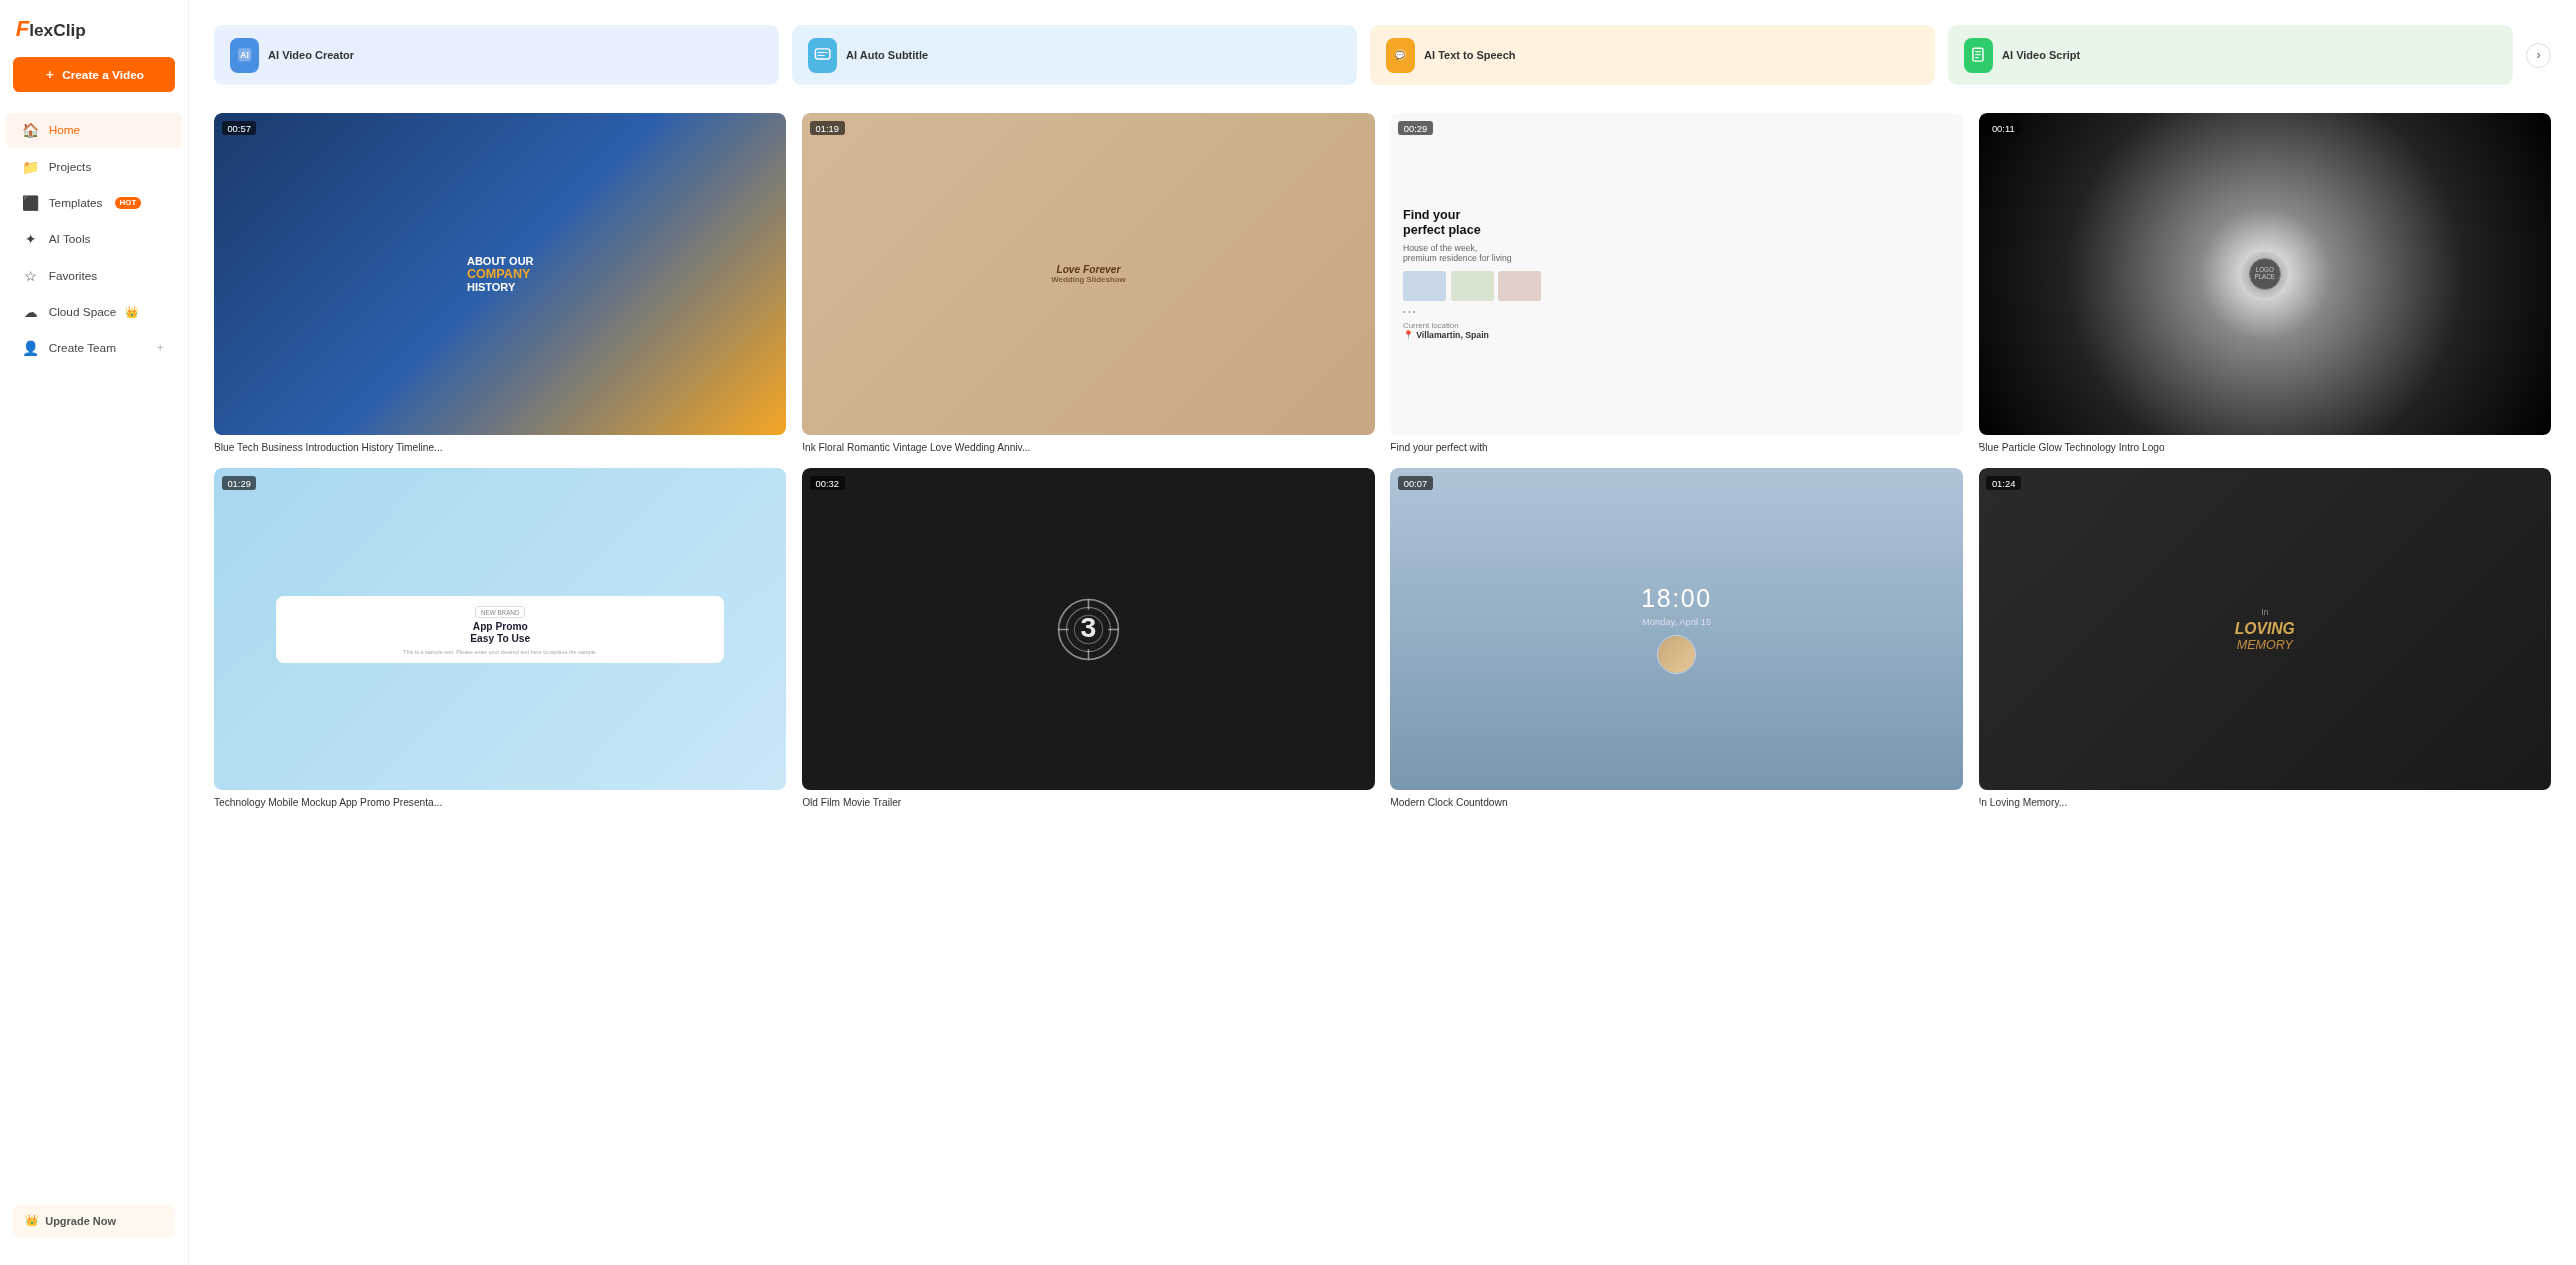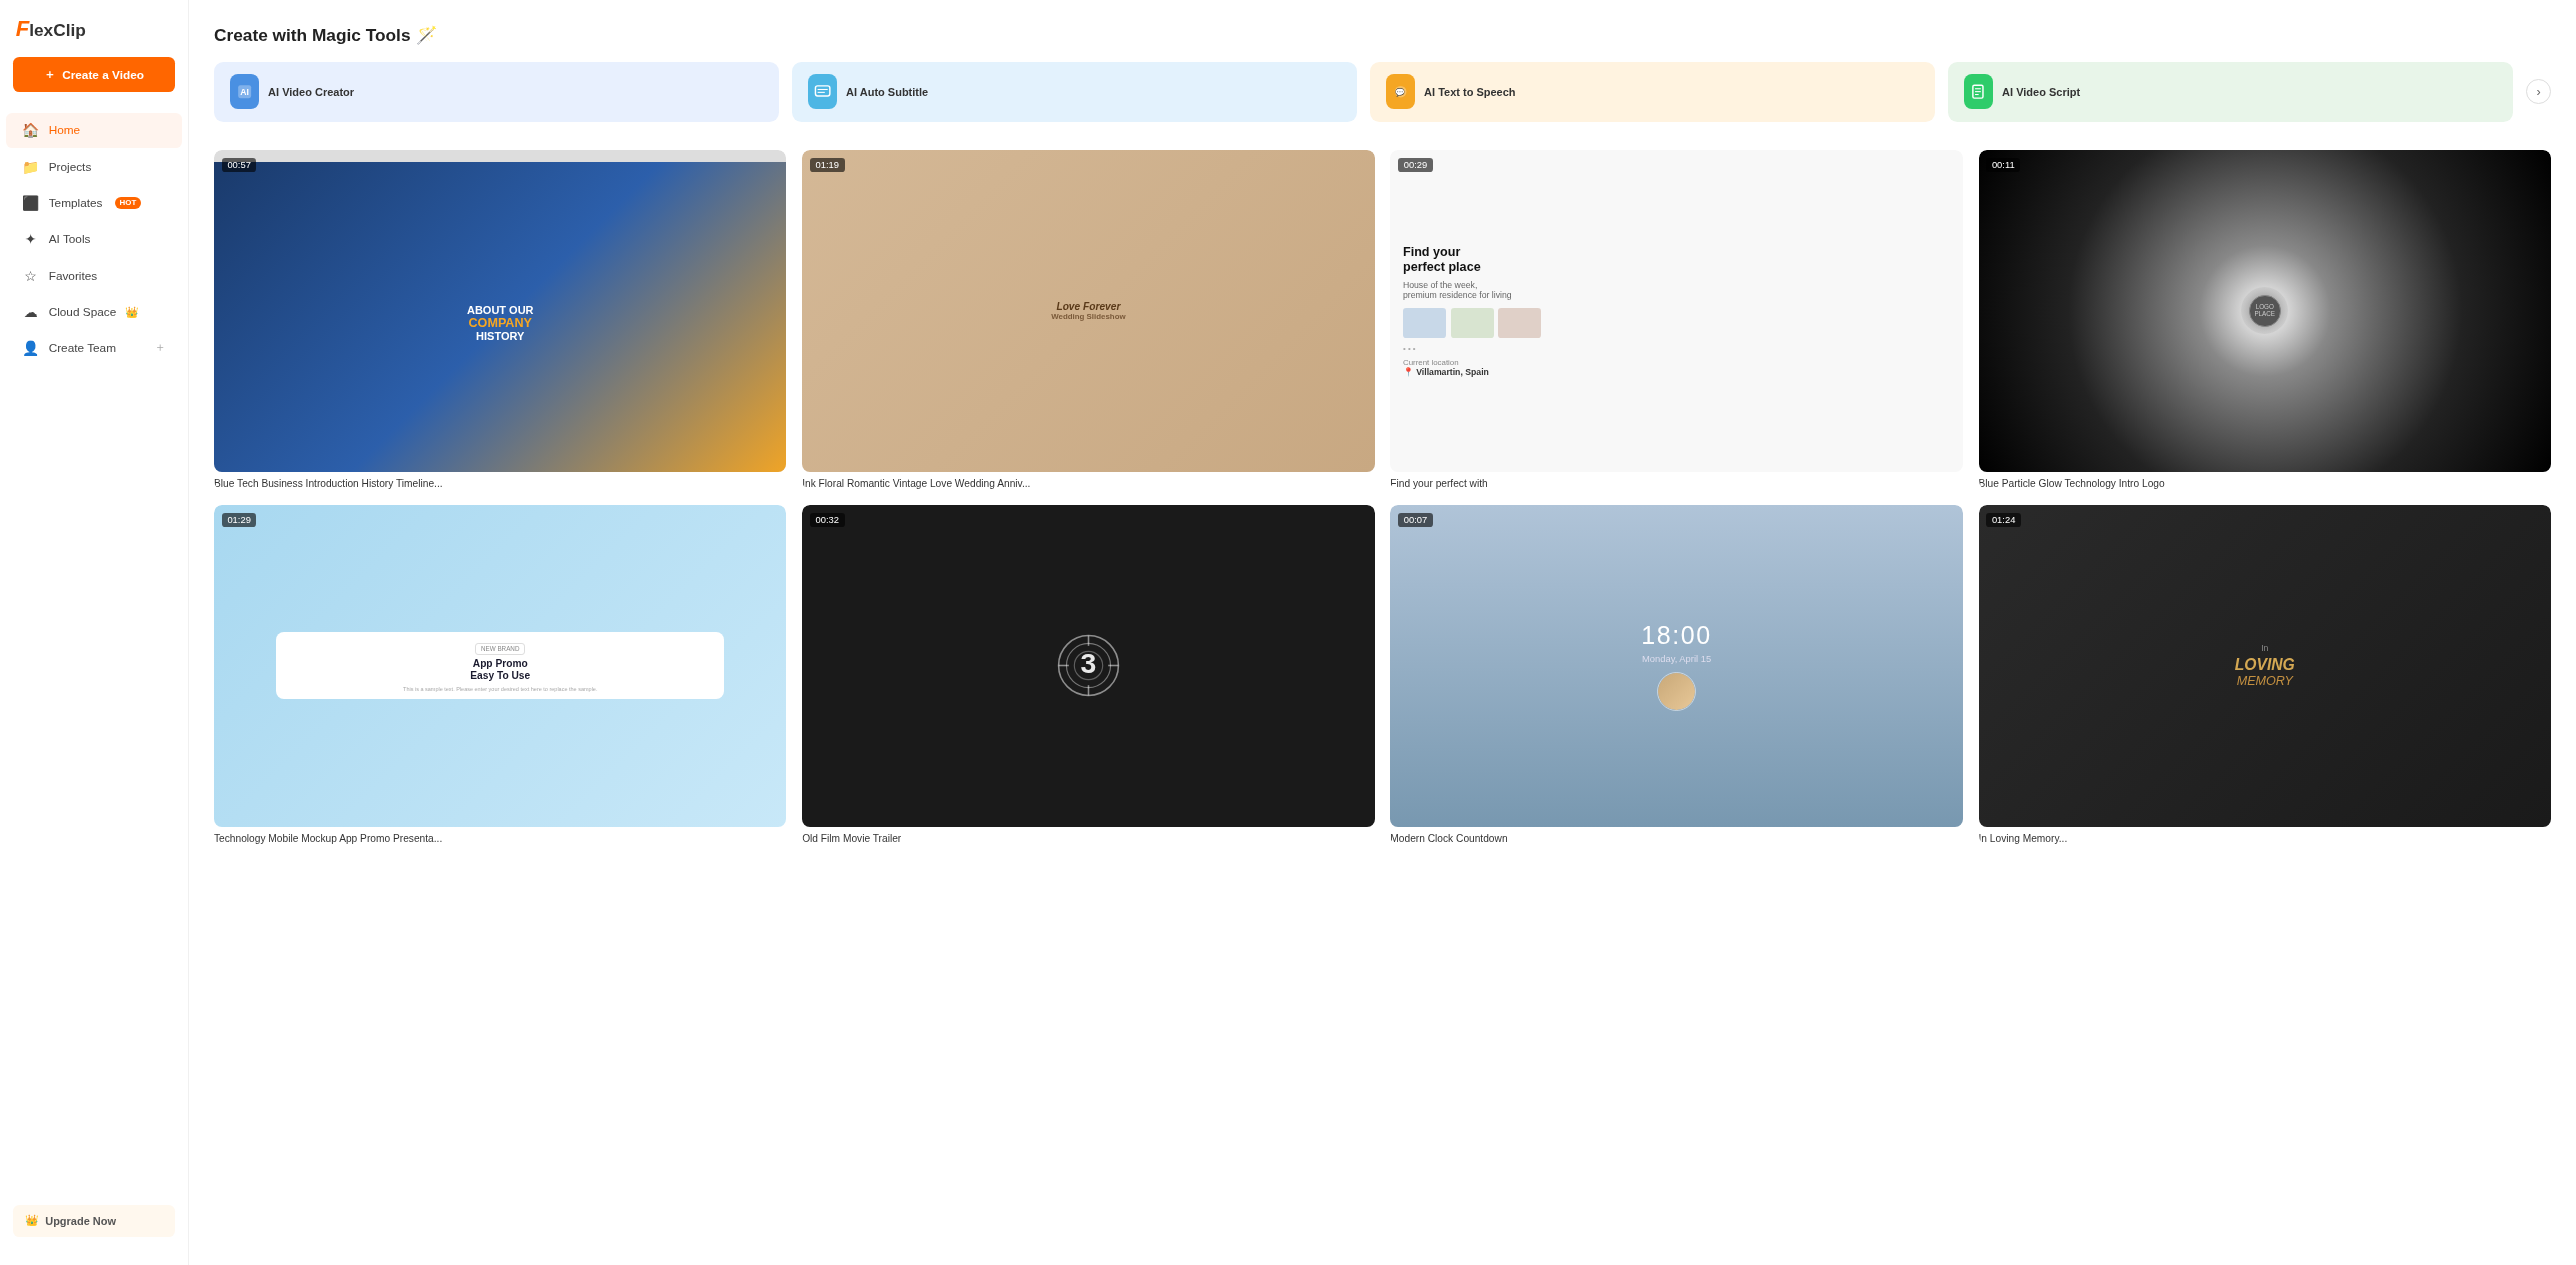--- a/index.html
+++ b/index.html
@@ -228,23 +228,22 @@
 
     
     .thumb-blue-tech {
       background: linear-gradient(135deg, #1a3a6b 0%, #2c5fab 50%, #f5a623 100%);
       display: flex;
       align-items: center;
       justify-content: center;
       color: #fff;
       font-size: 8.7px;
       font-weight: 700;
-      text-align: center;
+      text-align: left;
       padding: 2px;
-      margin-top: 12px;
     }
     .thumb-wedding {
       background: linear-gradient(135deg, #d4b896 0%, #c8a882 100%);
       display: flex;
       align-items: center;
       justify-content: center;
       color: #5a3a1a;
       font-size: 10.2px;
       font-weight: 600;
     }
@@ -346,24 +345,20 @@
   <div class="sidebar-bottom">
     <button class="upgrade-btn">
       <span>👑</span>
       <span>Upgrade Now</span>
     </button>
   </div>
 </div>
 
 <div class="main">
 
-  <div class="section-title">
-    <span>Create with Magic Tools</span>
-    <span>🪄</span>
-  </div>
 
   <div class="magic-tools">
     <div class="tool-card blue">
       <div class="tool-icon blue-bg">
         <svg width="17.3" height="17.3" viewBox="0 0 24 24" fill="white" style="font-size:22px">
             <rect x="3" y="3" width="18" height="18" rx="3" fill="white" opacity="0.3"></rect>
             <text x="12" y="17" text-anchor="middle" font-size="12" fill="white" font-weight="bold">AI</text>
           </svg>
       </div>
       <span>AI Video Creator</span>

